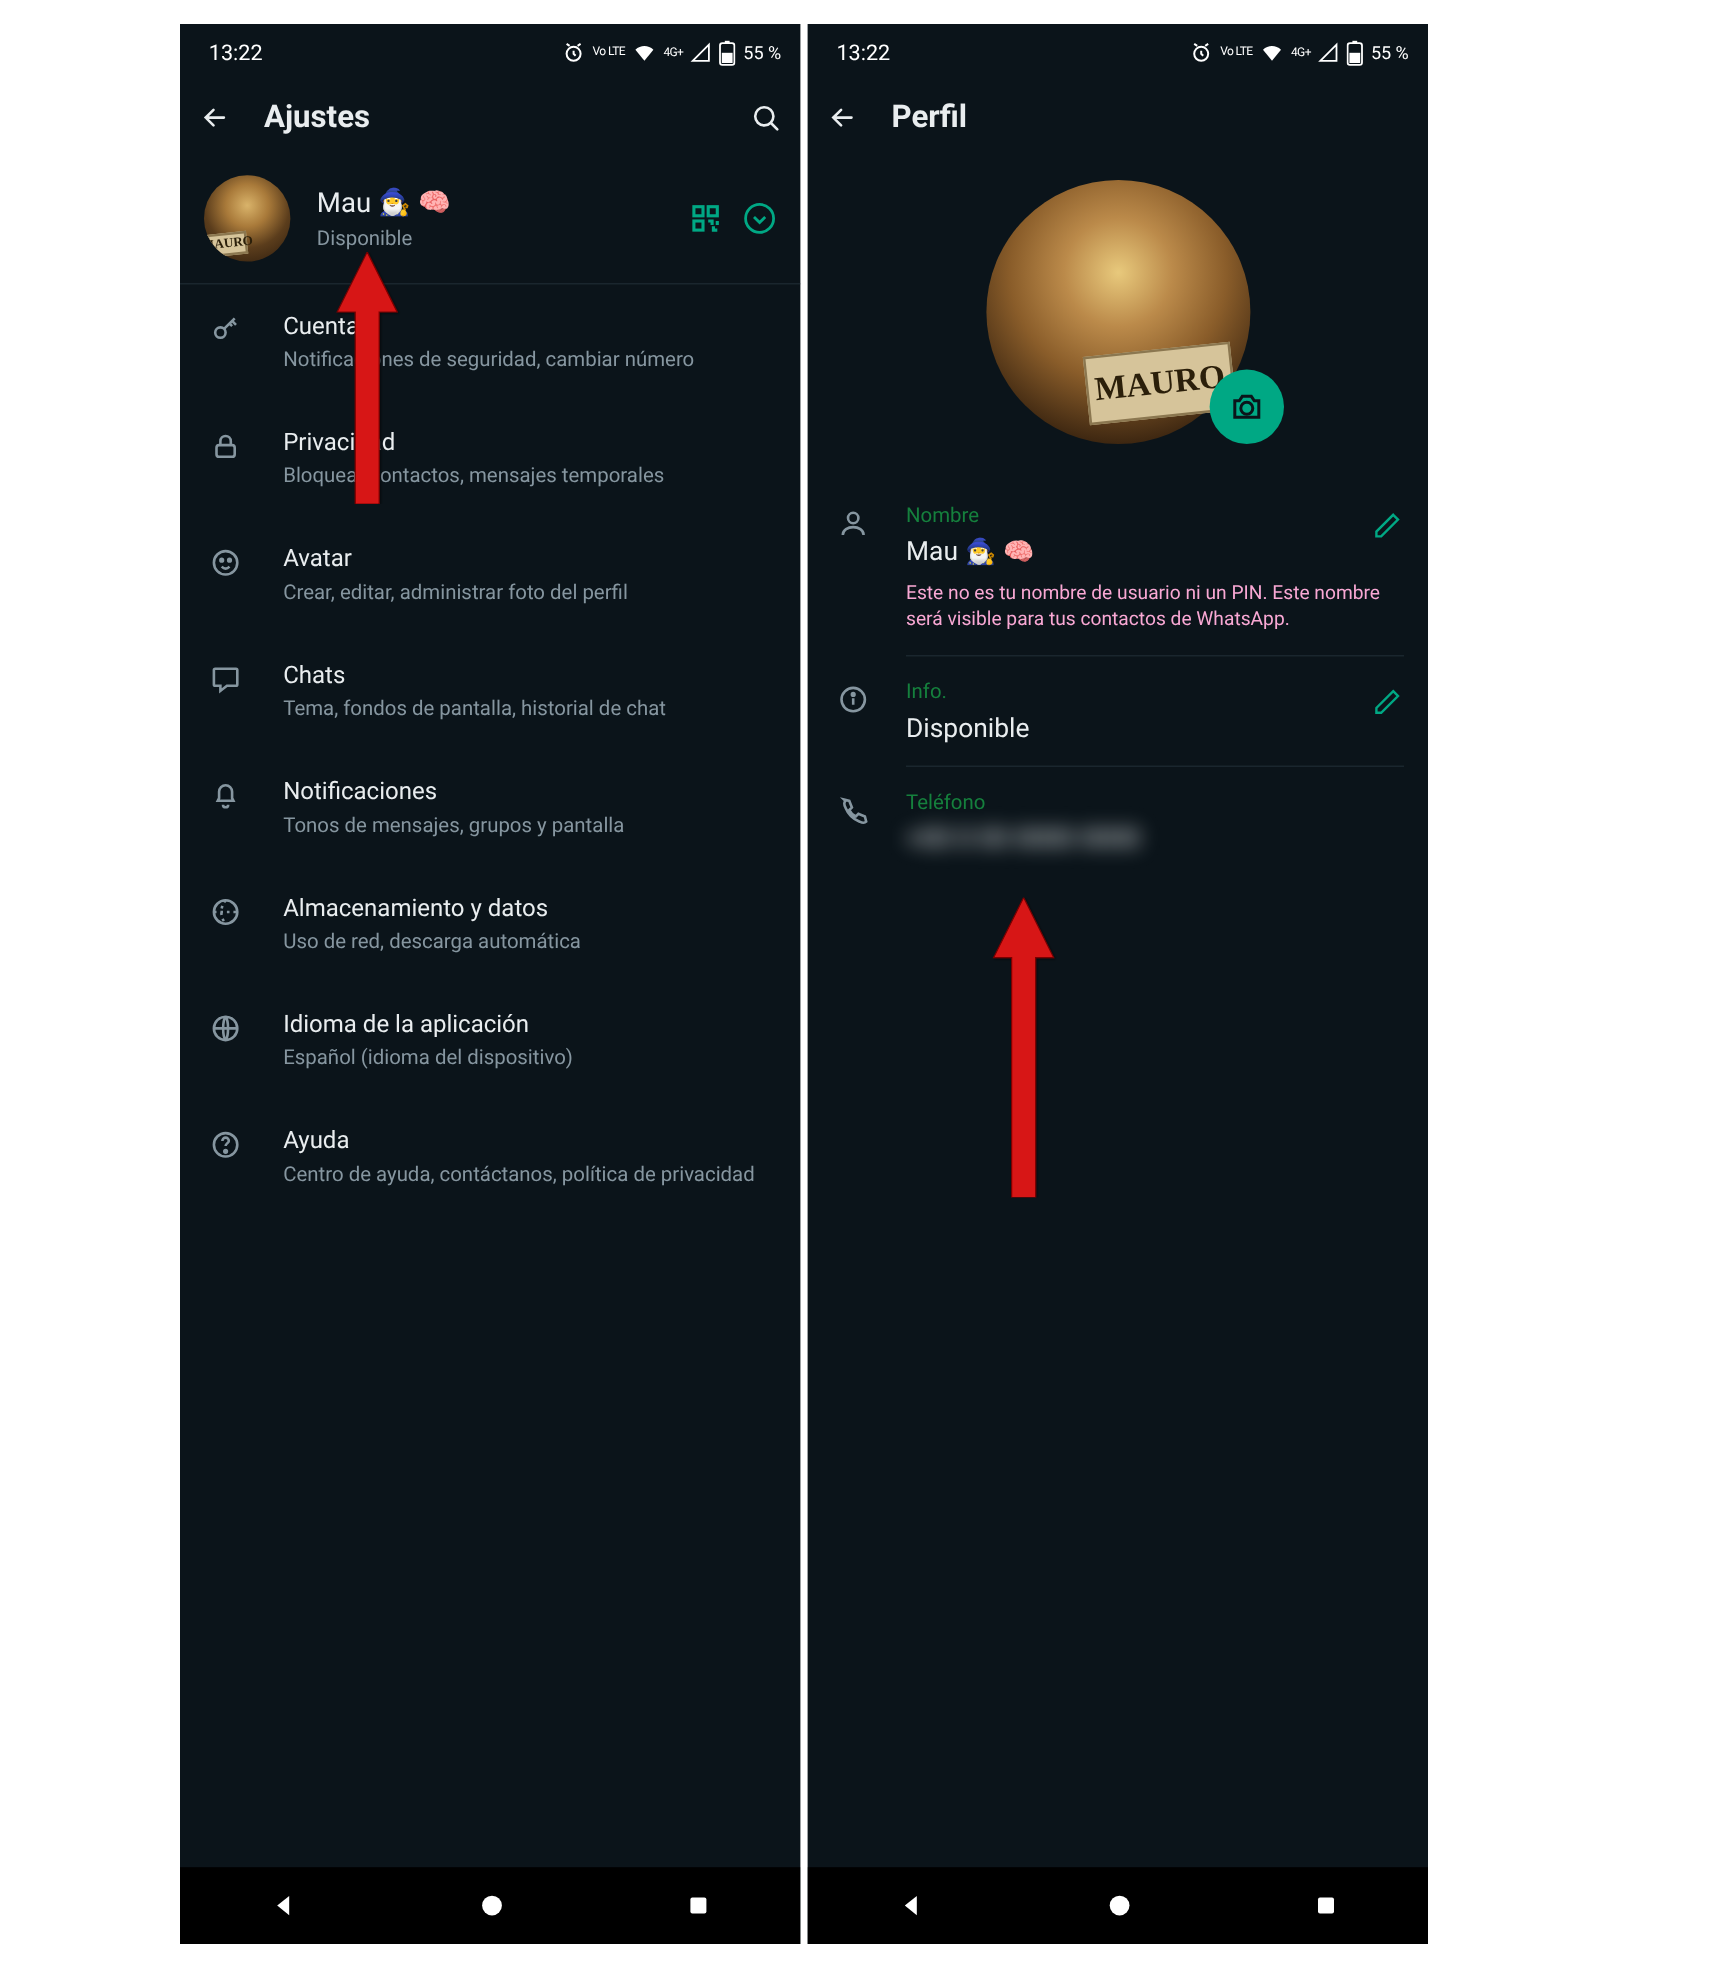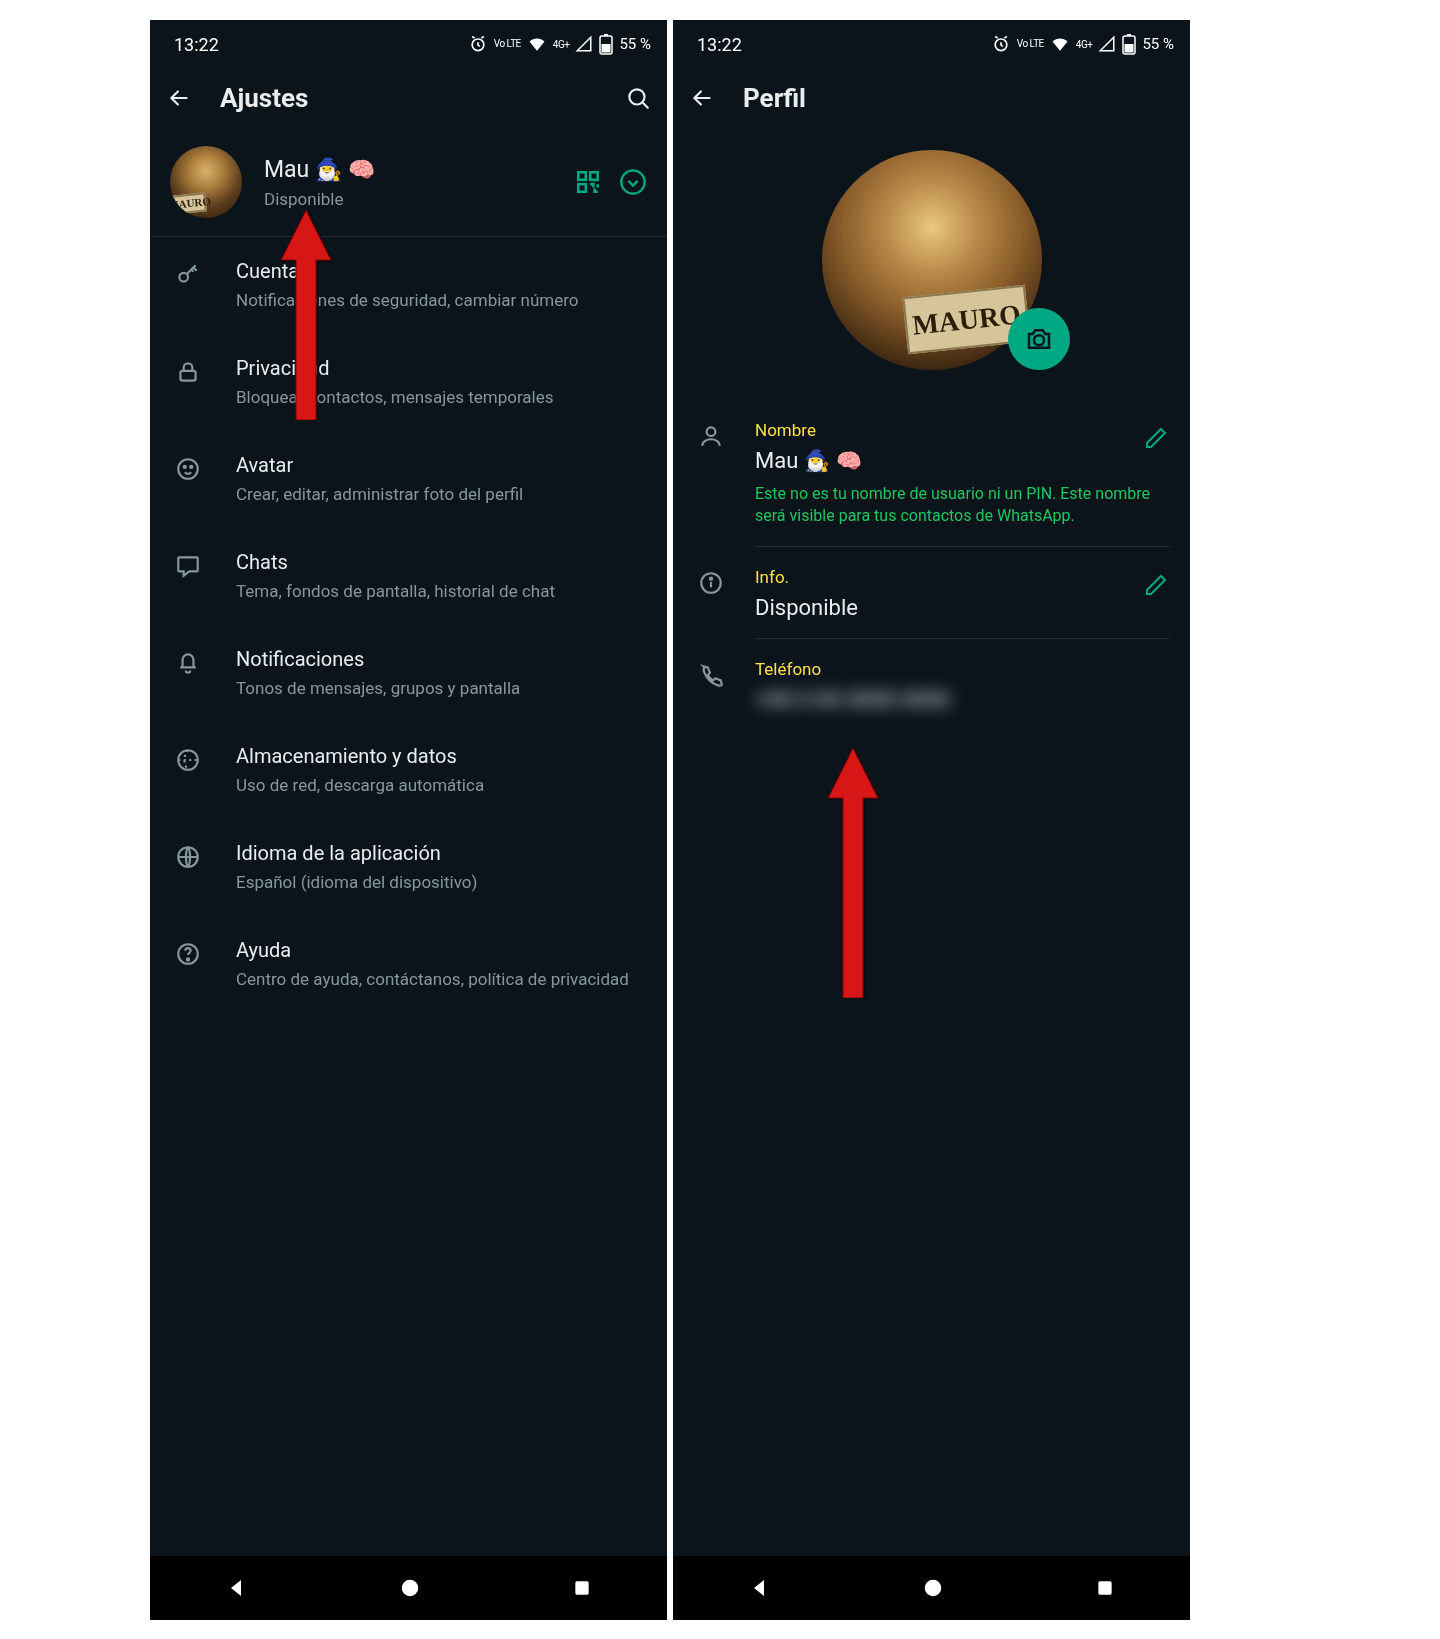--- a/index.html
+++ b/index.html
@@ -142,23 +142,23 @@
     padding: 20px 20px 18px 24px;
     gap: 30px;
     align-items: flex-start;
     position: relative;
   }
   .field-row .icon-slot {
     width: 28px; display: flex; align-items: center; justify-content: center;
     color: #8696a0; margin-top: 3px;
   }
   .field-row .body { flex: 1; }
-  .field-row .head { font-size: 17px; color: #fde047; margin-bottom: 8px; }
+  .field-row .head { font-size: 17px; color: #15803d; margin-bottom: 8px; }
   .field-row .value { font-size: 22px; color: #e9edef; display: flex; align-items: center; gap: 6px; }
-  .field-row .hint { font-size: 16px; color: #22c55e; margin-top: 10px; line-height: 1.4; }
+  .field-row .hint { font-size: 16px; color: #f9a8d4; margin-top: 10px; line-height: 1.4; }
   .field-divider { height: 1px; background: #1f2c33; margin-left: 82px; margin-right: 20px; }
   .edit-btn { position: absolute; right: 22px; top: 26px; color: #00a884; }
   .blur { filter: blur(8px); color: #9aa6ad; }
   
   .nav-bar {
     position: absolute;
     bottom: 0; left: 0; right: 0;
     height: 64px;
     background: #000;
     display: flex;

